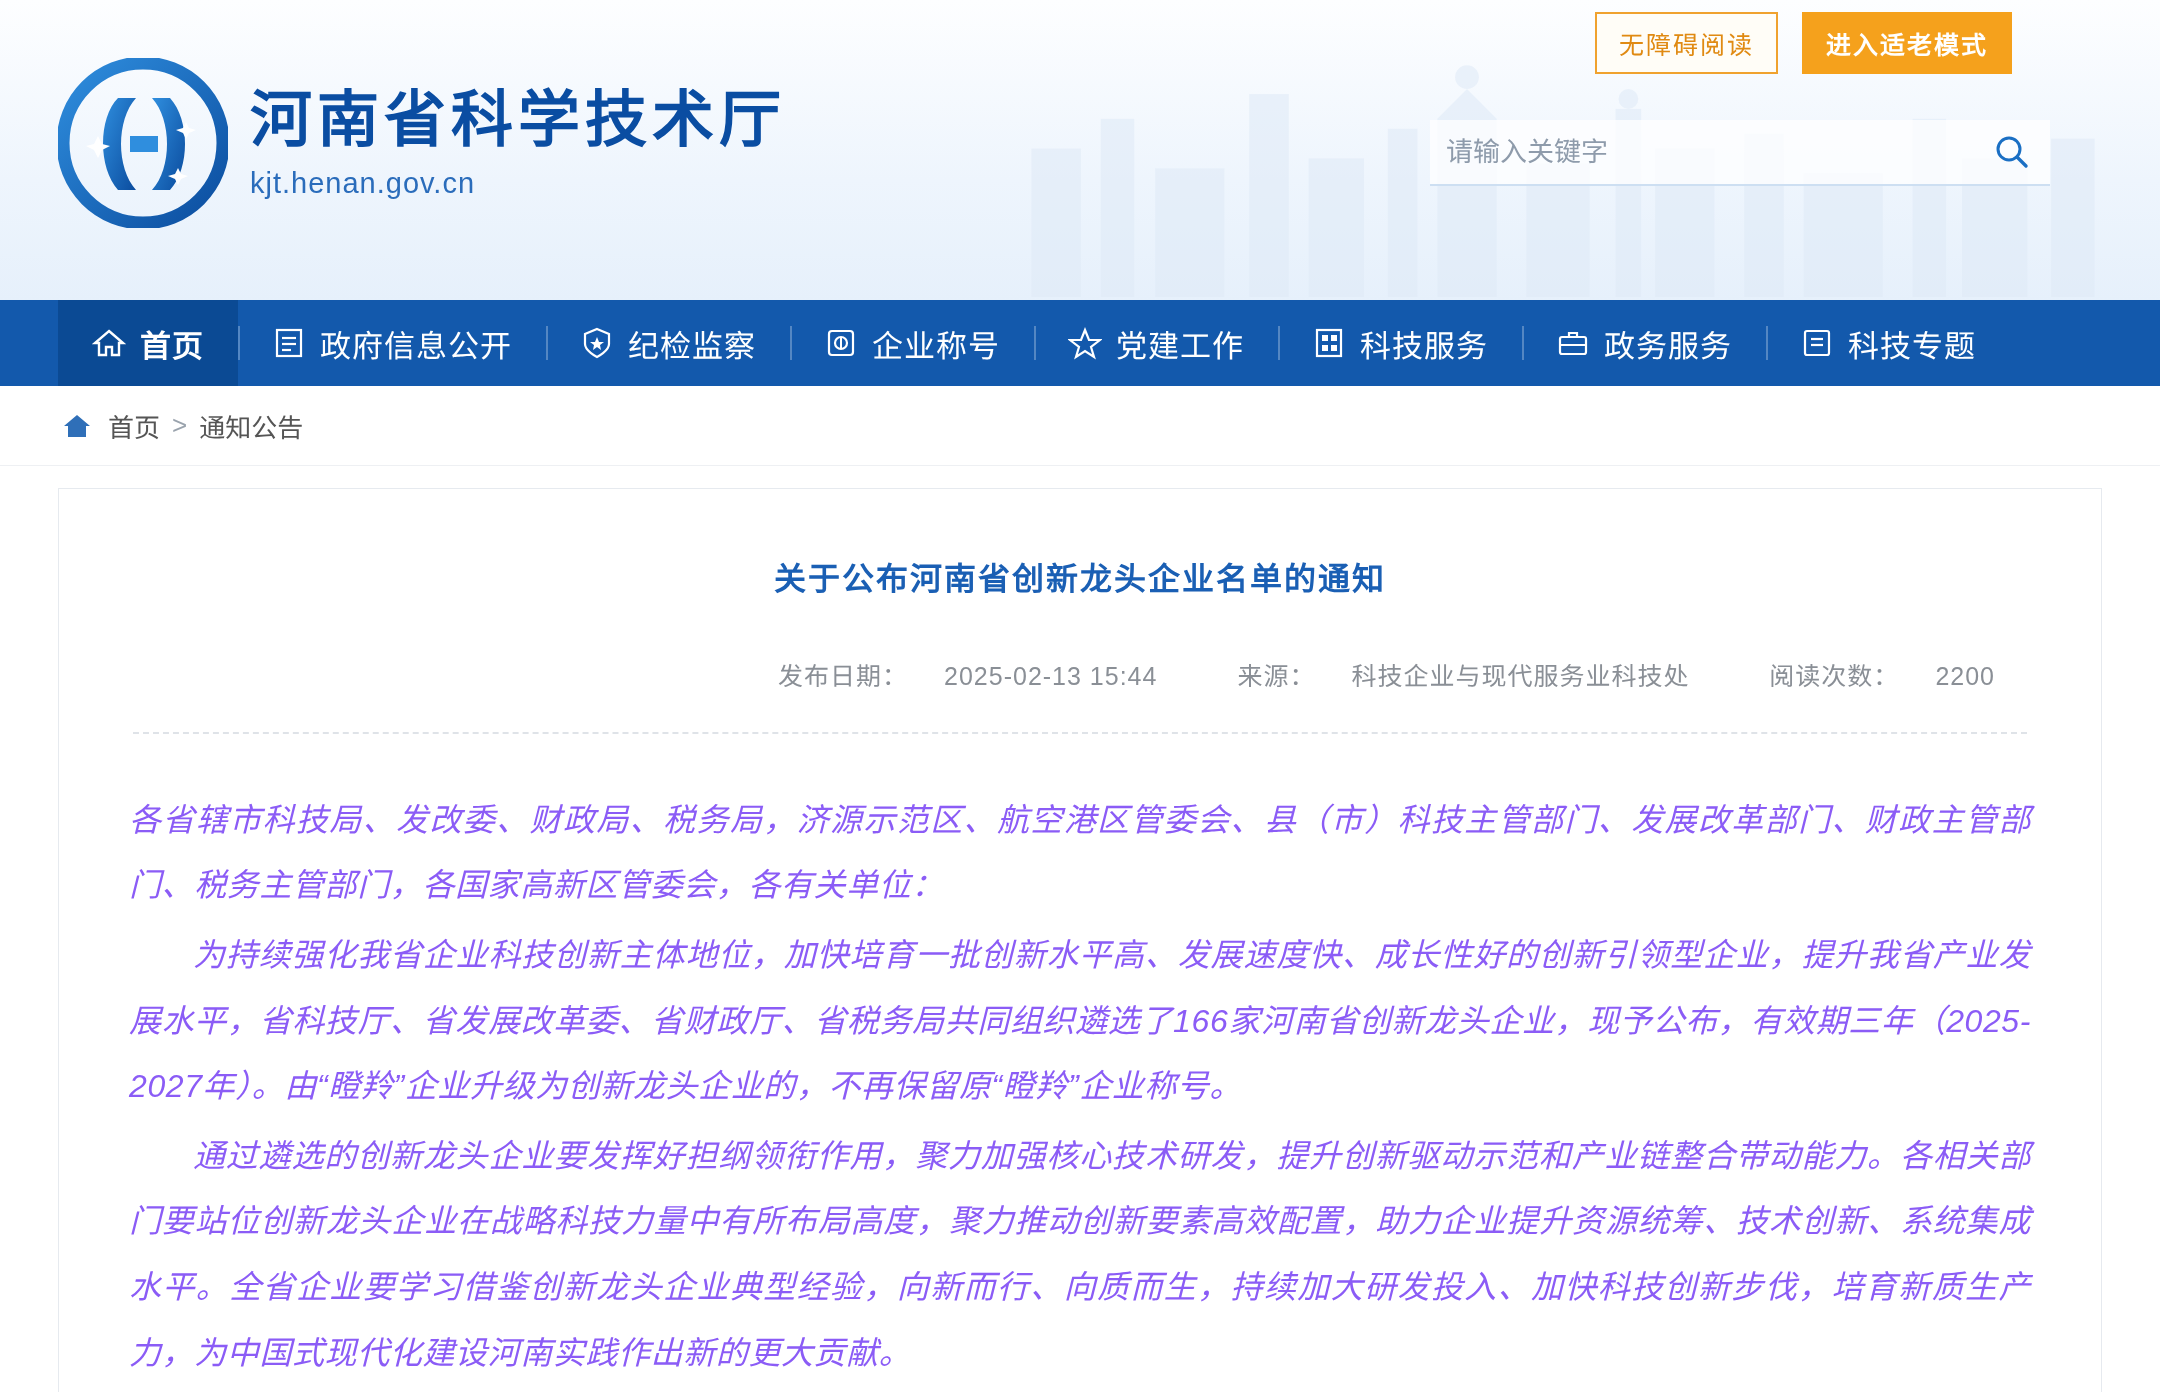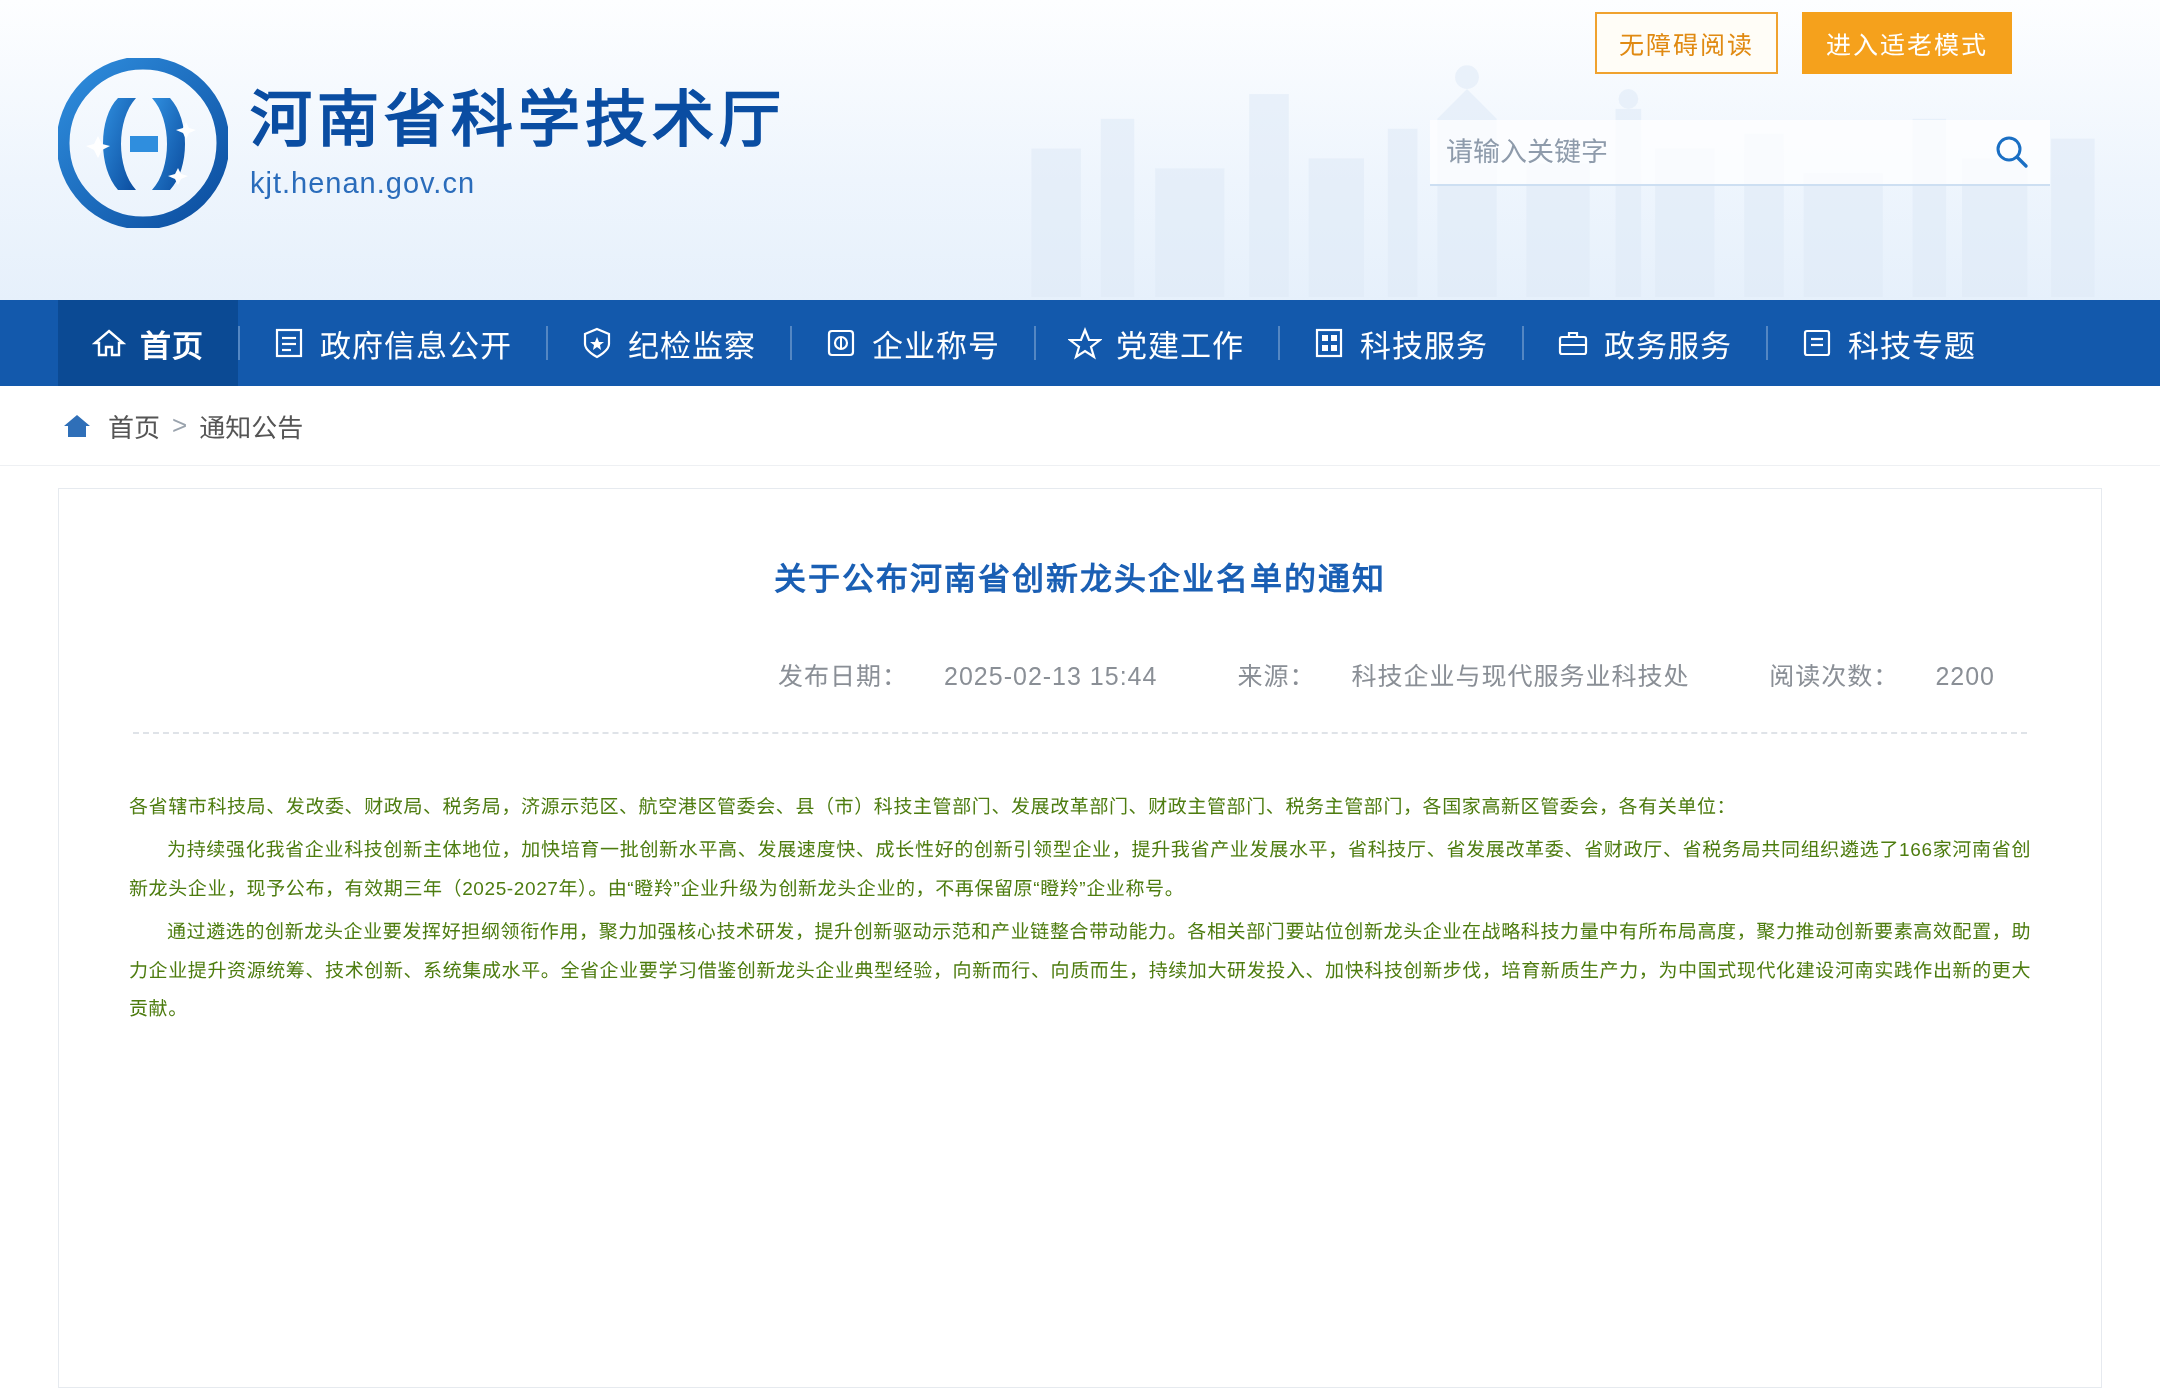--- a/index.html
+++ b/index.html
@@ -52,21 +52,21 @@
     letter-spacing: 2px;
   }
   .btn-elder {
     background: #f5a11c;
     color: #ffffff;
     border: 2px solid #f5a11c;
     font-size: 25px;
     padding: 14px 22px;
     display: flex; align-items: center;
     letter-spacing: 2px;
-    font-weight: normal;
+    font-weight: bold;
   }
 
   
   .search-box {
     position: absolute; left: 1430px; top: 120px;
     width: 620px; height: 66px;
     background: rgba(255,255,255,0.75);
     border-bottom: 2px solid #cddff2;
     display: flex; align-items: center;
   }
@@ -145,25 +145,26 @@
     font-size: 25px;
     letter-spacing: 1px;
   }
   .art-meta span { margin: 0 18px; }
   .divider {
     margin: 40px 4px 0 4px;
     border-top: 2px dashed #dfe3e8;
   }
   .art-body {
     margin-top: 54px;
-    color: #4d7c0f;
-    font-size: 19px;
+    color: #8b5cf6;
+    font-size: 32px;
     line-height: 2.05;
     letter-spacing: 0.6px;
     text-align: justify;
+    font-style: italic;
   }
   .art-body p { margin: 0 0 4px 0; }
   .indent { text-indent: 2em; }
 </style>
 </head>
 <body>
 
 <div class="topbar">
 
   <svg class="skyline" viewBox="0 0 1200 300" preserveAspectRatio="none">

